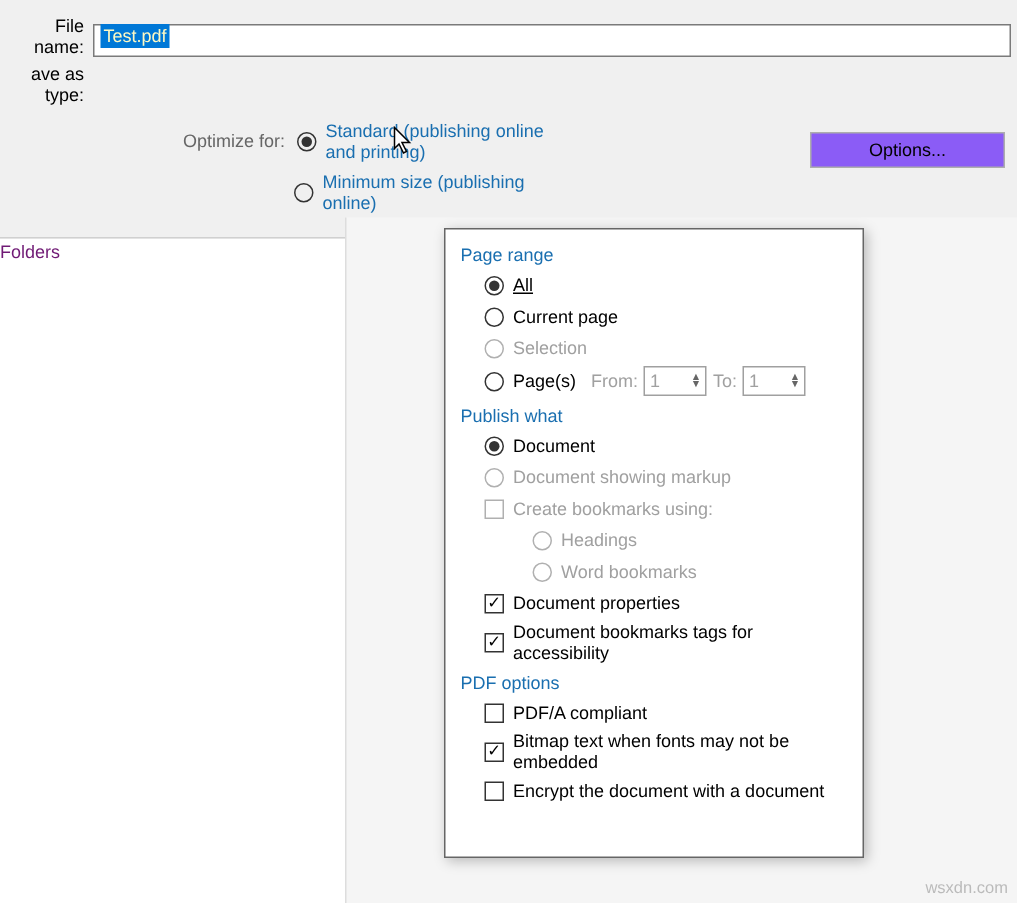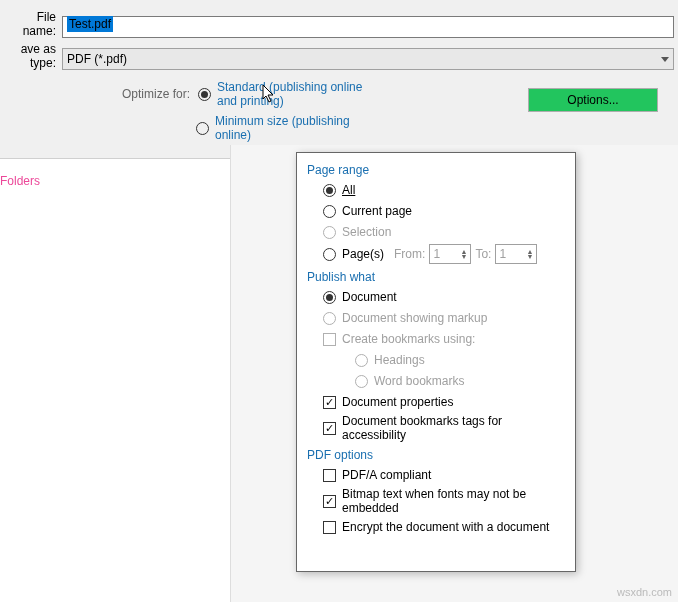--- a/index.html
+++ b/index.html
@@ -26,21 +26,21 @@
     flex: 1;
     height: 22px;
     border: 1px solid #7a7a7a;
     background: #fff;
     padding: 0 4px;
     font: inherit;
     margin-right: 4px;
   }
   .filename-val {
     background: #0078d7;
-    color: #000000;
+    color: #fef9c3;
     padding: 1px 2px;
   }
   .savetype-select {
     flex: 1;
     height: 22px;
     border: 1px solid #a0a0a0;
     background: #e8e8e8;
     padding: 2px 4px;
     display: flex;
     align-items: center;
@@ -98,33 +98,33 @@
   }
   .radio-outer.selected::after {
     content: "";
     width: 7px; height: 7px;
     background: #333;
     border-radius: 50%;
   }
   .radio-outer.disabled { border-color: #b0b0b0; }
   .options-btn {
     position: absolute;
-    right: 20px;
+    right: 8px;
     top: 88px;
     width: 130px;
     height: 24px;
     border: 1px solid #adadad;
-    background: #22c55e;
+    background: #8b5cf6;
     font: inherit;
     cursor: pointer;
   }
   .folders-label {
     position: absolute;
-    left: 0; top: 174px;
-    color: #ec4899;
+    left: 0; top: 161px;
+    color: #701a75;
   }
   
   .dim-panel {
     position: absolute;
     left: 230px; top: 145px;
     width: 448px; height: 460px;
     background: #f5f5f5;
     border-left: 1px solid #ddd;
   }
   
@@ -191,24 +191,20 @@
 
 <div class="top-panel">
   <div class="row">
     <div class="label-col">File name:</div>
     <div class="filename-input">
       <span class="filename-val">Test.pdf</span>
     </div>
   </div>
   <div class="row" style="position:relative;">
     <div class="label-col">ave as type:</div>
-    <div class="savetype-select">
-      <span>PDF (*.pdf)</span>
-      <span class="dropdown-arrow"></span>
-    </div>
     <svg class="cursor" width="14" height="20" viewBox="0 0 14 20">
       <path d="M1 1 L1 15 L4 12 L7 18 L9 17 L6 11 L11 11 Z" fill="#fff" stroke="#000" stroke-width="1"></path>
     </svg>
   </div>
 
   <div class="after-row">
 
     <div class="optimize-block">
       <div class="radio-row">
         <span class="opt-label">Optimize for:</span>

